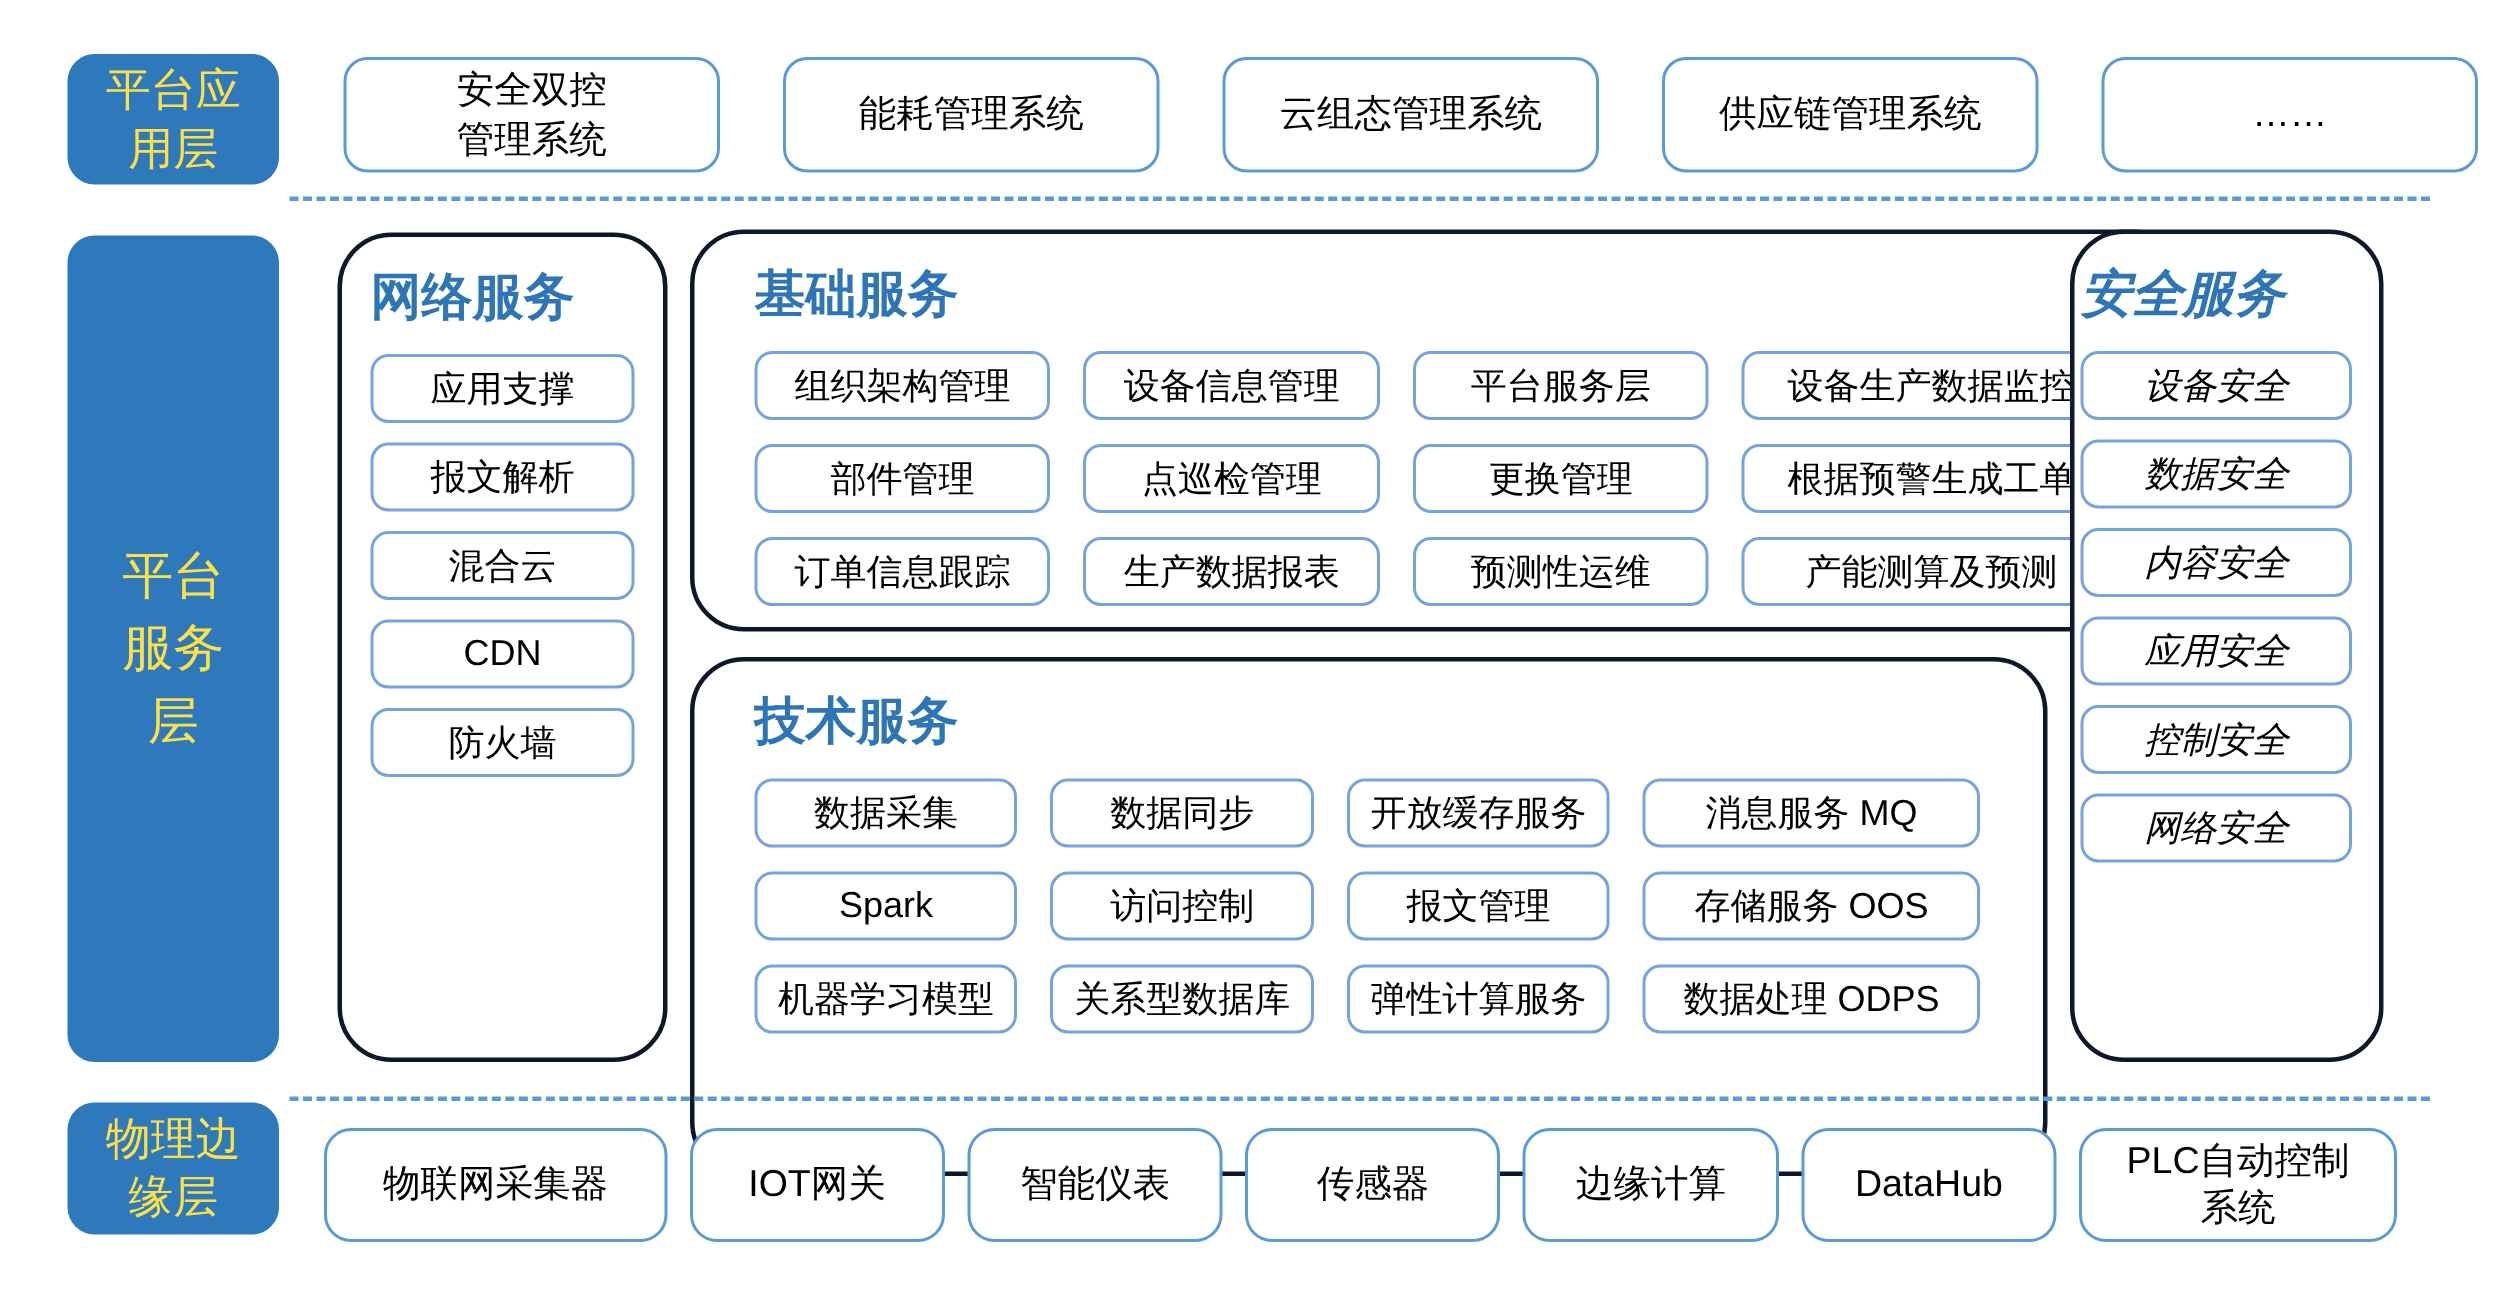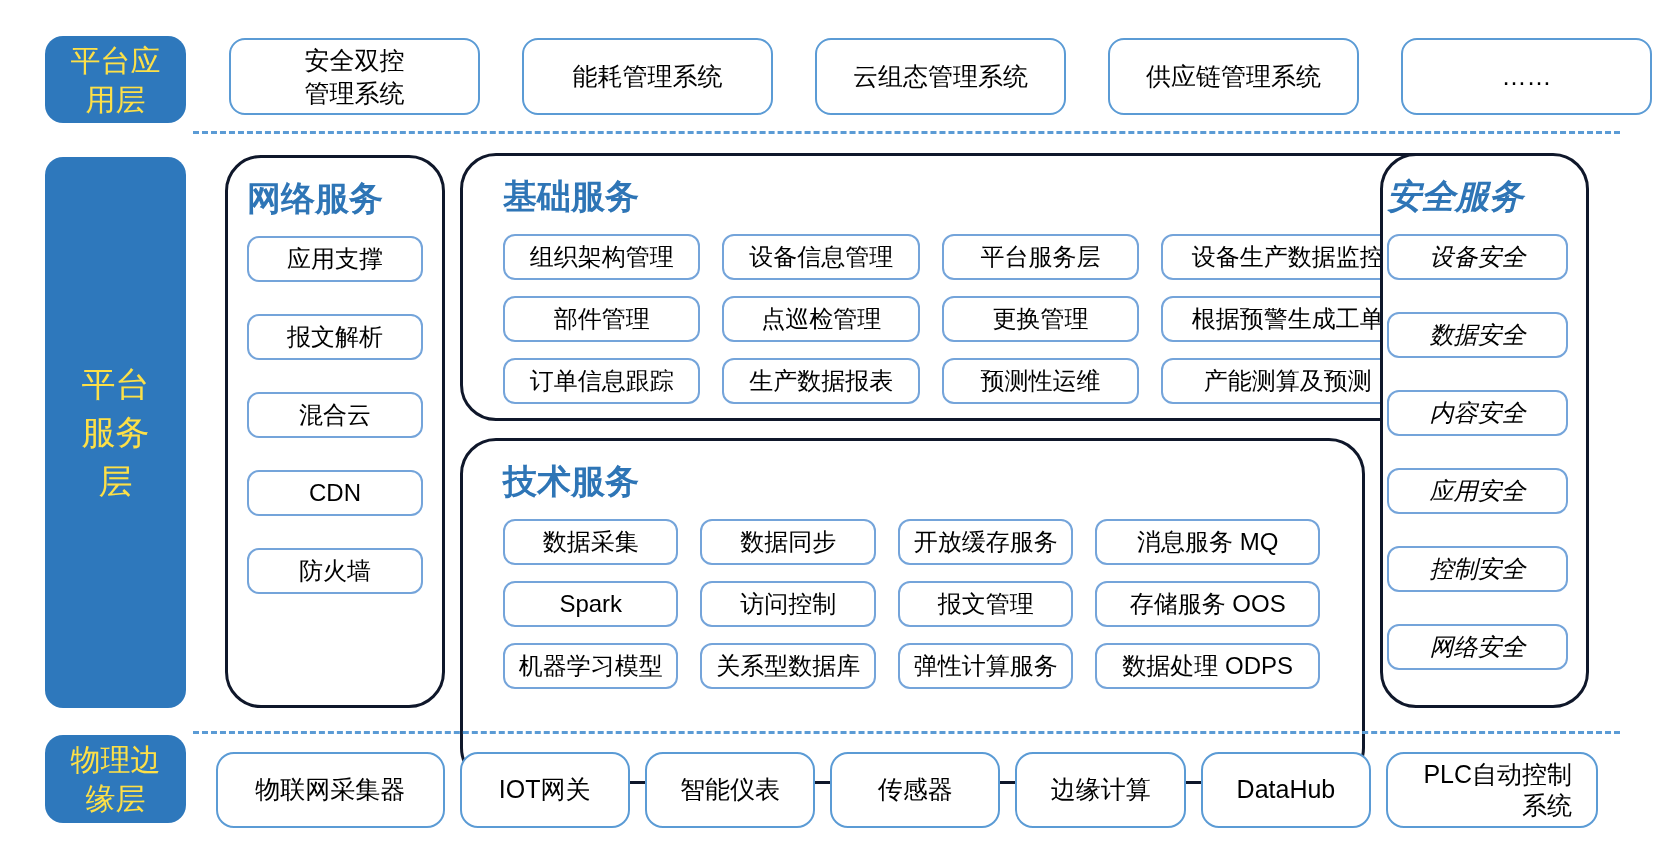--- a/index.html
+++ b/index.html
@@ -39,37 +39,37 @@
   .dash-2 { top:731px; }
 
   
   .group { position:absolute; border:3px solid #0f172a; border-radius:36px; background:#fff; }
   .group-title { color:#2E75B6; font-weight:bold; font-size:34px; line-height:40px; margin-bottom:18px; }
   .g-network  { left:225px;  top:155px; width:220px; height:553px; padding:20px 19px 0 19px; }
   .g-basic    { left:460px;  top:153px; width:999px; height:268px; padding:20px 42px 0 40px; }
   .g-tech     { left:460px;  top:438px; width:905px; height:346px; padding:20px 42px 0 40px; }
   .g-security { left:1380px; top:153px; width:209px; height:555px; padding:20px 18px 0 4px;font-style:italic; }
 
-  .vcol { display:flex; flex-direction:column; gap:32px; }
+  .vcol { display:flex; flex-direction:column; gap:13px; }
   .grid { display:grid; grid-template-columns:1fr 1fr 1fr 1.28fr; column-gap:22px; row-gap:16px; }
   .s-box {
     height:46px; border:2px solid #74A4DA; border-radius:12px; background:#fff;
     display:flex; align-items:center; justify-content:center;
     font-size:24px; white-space:nowrap;
   }
 
   
   .edge-row { position:absolute; left:216px; top:752px; width:1382px; height:76px; display:flex; gap:15px; }
   .edge-box {
     flex:1; border:2.5px solid #5B9BD5; border-radius:18px; background:#fff;
     display:flex; align-items:center; justify-content:center; text-align:center;
     font-size:25px; line-height:1.25;
   }
   .edge-box.wide { flex:1.35; }
-  .edge-box.plc  { flex:1.25;text-align:right; }
+  .edge-box.plc  { flex:1.25; }
   .wrap-plc { display:inline-block; max-width:160px; }
 </style>
 </head>
 <body>
 
 <div class="canvas">
 
   <div class="layer-label label-app">
     <span class="lt">平台应用层</span>
   </div>

